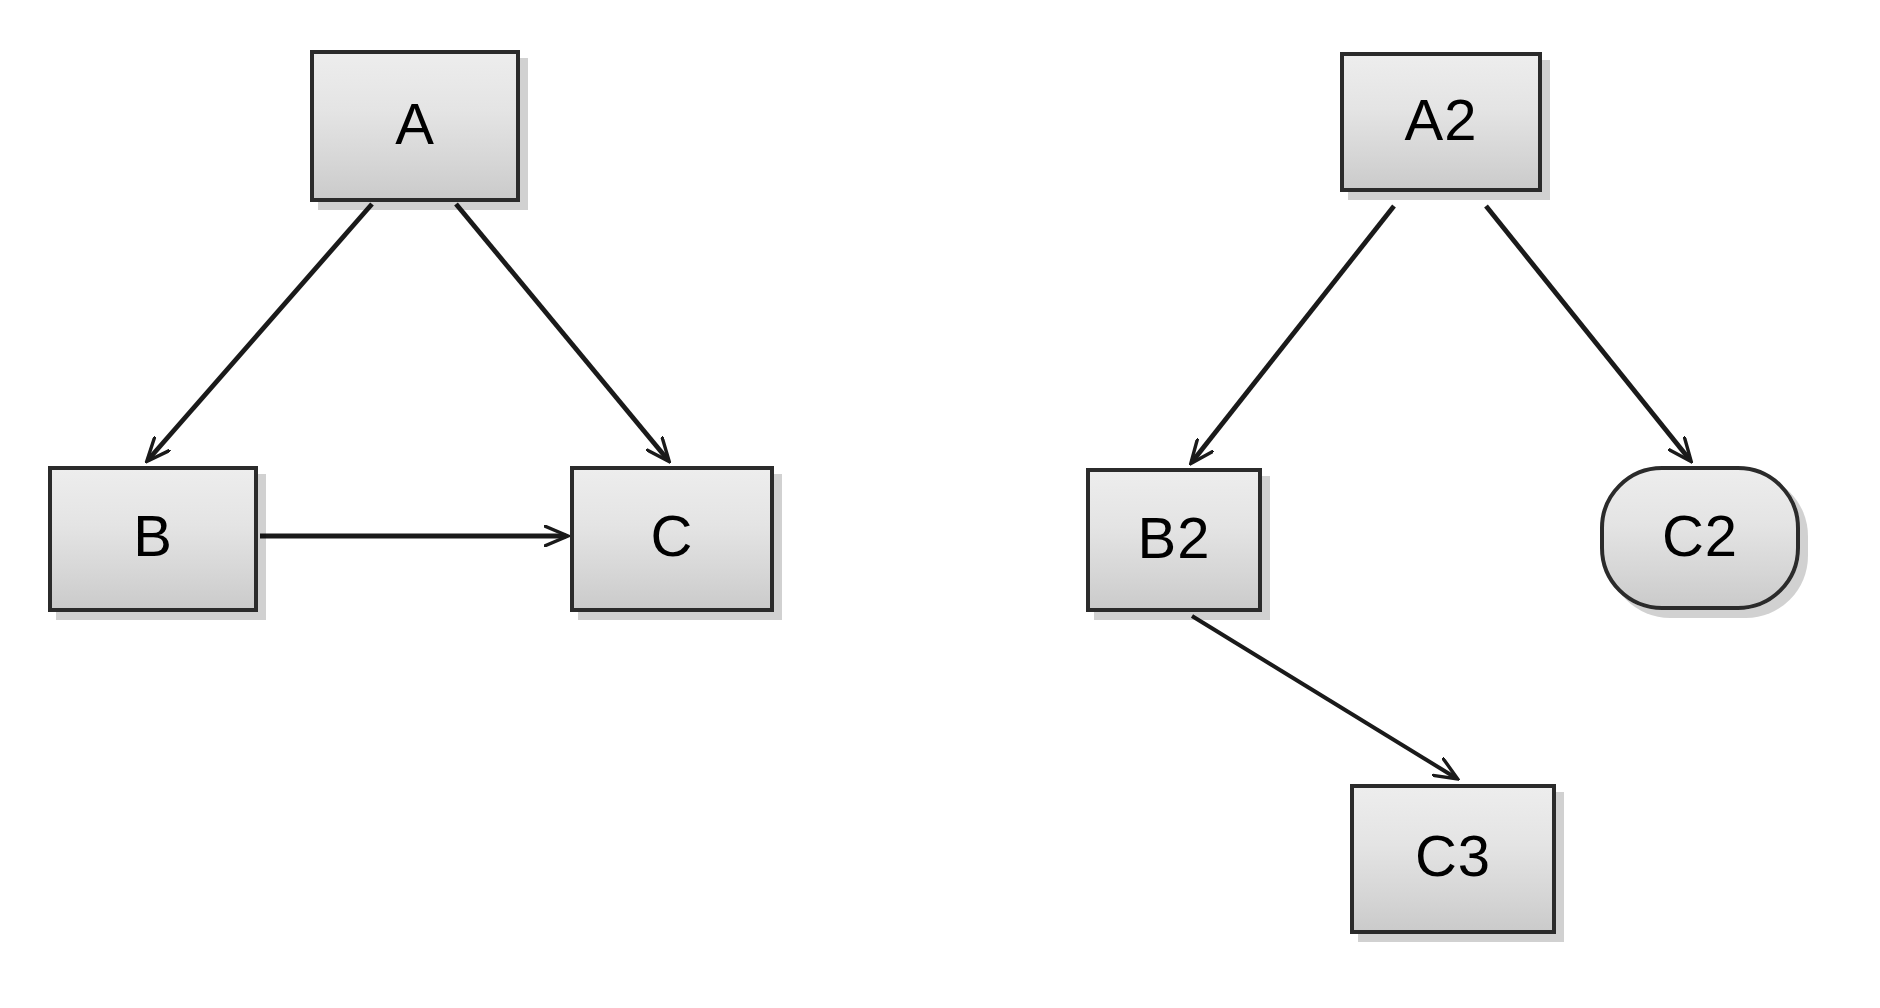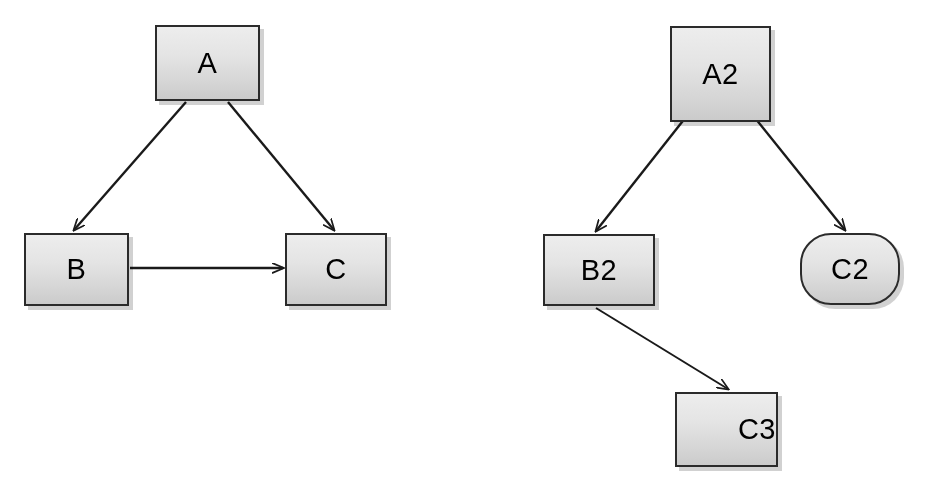--- a/index.html
+++ b/index.html
@@ -70,29 +70,29 @@
   </div>
 
   <div class="node" style="left:24px; top:233px; width:105px; height:73px;">
     <span class="node-label">B</span>
   </div>
 
   <div class="node" style="left:285px; top:233px; width:102px; height:73px;">
     <span class="node-label">C</span>
   </div>
 
-  <div class="node" style="left:670px; top:26px; width:101px; height:96px;">
+  <div class="node" style="left:670px; top:26px; width:101px; height:70px;">
     <span class="node-label">A2</span>
   </div>
 
-  <div class="node" style="left:543px; top:234px; width:112px; height:72px;">
+  <div class="node" style="left:543px; top:234px; width:88px; height:72px;">
     <span class="node-label">B2</span>
   </div>
 
   <div class="node" style="left:800px; top:233px; width:100px; height:72px;border-radius:31px;">
     <span class="node-label">C2</span>
   </div>
 
-  <div class="node" style="left:675px; top:392px; width:103px; height:75px;justify-content:flex-end;">
+  <div class="node" style="left:675px; top:392px; width:103px; height:75px;">
     <span class="node-label">C3</span>
   </div>
 
 </div>
 
 </body></html>

